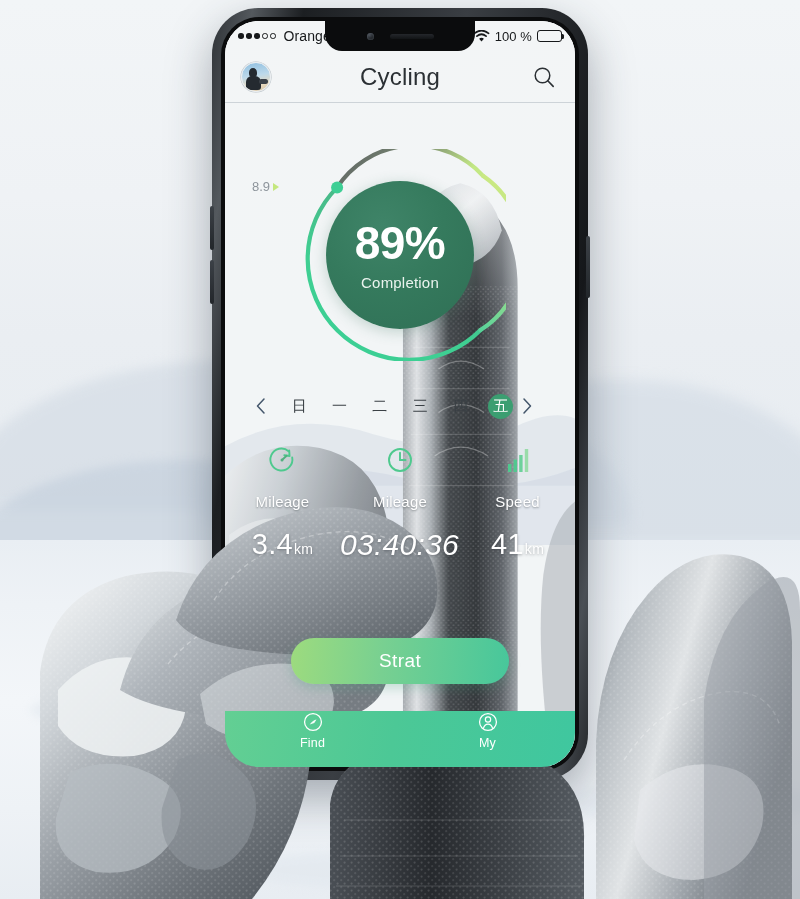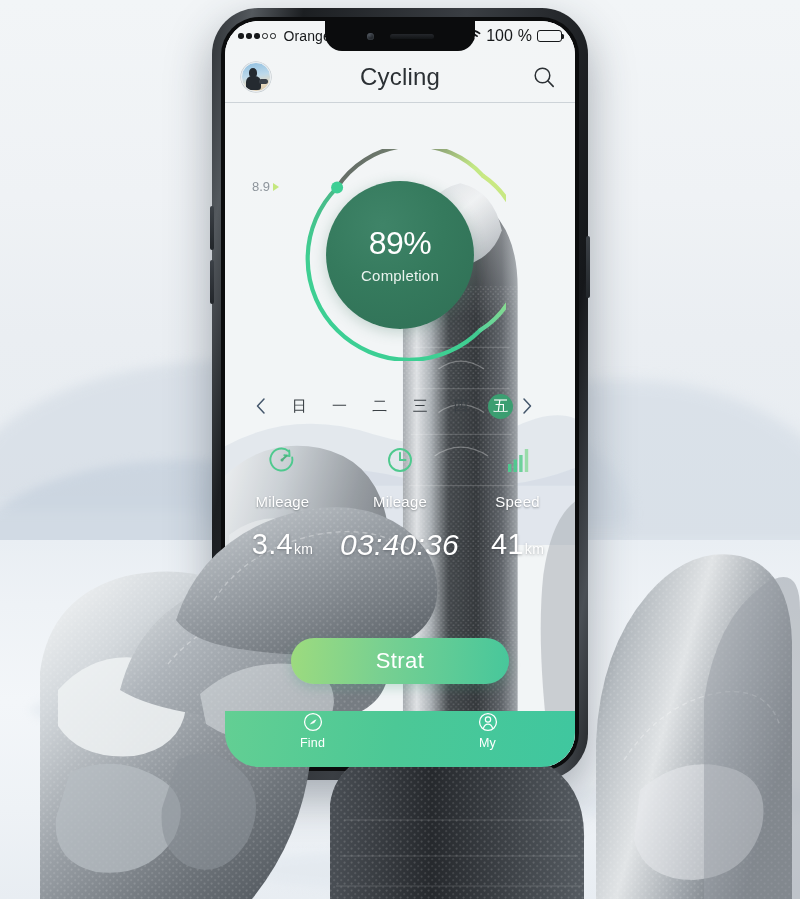--- a/index.html
+++ b/index.html
@@ -96,21 +96,21 @@
     position:absolute; top:0; left:0; width:100%; height:30px; z-index:25;
     display:flex; align-items:center; justify-content:space-between;
     padding:0 13px; color:#17191b;
     font-size:13.5px; letter-spacing:.1px;
   }
   #sb-left, #sb-right { display:flex; align-items:center; gap:5px; }
   .sigdots { display:flex; gap:2.5px; align-items:center; }
   .sd { width:5.5px; height:5.5px; border-radius:50%; background:#17191b; }
   .sd.off { background:transparent; border:1.1px solid #17191b; width:5.5px; height:5.5px; }
   #carrier { margin-left:3px; font-size:14px; }
-  #batt-pct { font-size:16px; }
+  #batt-pct { font-size:13px; }
   #batt {
     width:25px; height:12px; border:1.4px solid #17191b; border-radius:3px;
     position:relative; padding:1.4px;
   }
   #batt::after{content:"";position:absolute;right:-3.4px;top:3px;width:2.2px;height:5px;
     background:#17191b;border-radius:0 1.5px 1.5px 0;}
   #batt-fill{width:100%;height:100%;background:#17191b;border-radius:1px;}
 
   
   #appbar {
@@ -141,21 +141,21 @@
   #ring-label-val { font-size:13px; color:#8d949b; }
   #ring-tri { width:0;height:0;border-left:6px solid #c4e77e;
               border-top:4.2px solid transparent;border-bottom:4.2px solid transparent;}
   #ring-center {
     position:absolute; left:50%; top:50%; transform:translate(-50%,-50%);
     width:148px; height:148px; border-radius:50%;
     background:radial-gradient(circle at 38% 30%,#3f8468 0%,#357a5d 45%,#2f6f55 100%);
     display:flex; flex-direction:column; align-items:center; justify-content:center;
     box-shadow:0 3px 14px rgba(46,106,82,.25);
   }
-  #ring-pct { color:#fff; font-size:32px; font-weight:400; letter-spacing:-.5px; line-height:1;text-align:center; }
+  #ring-pct { color:#fff; font-size:46px; font-weight:700; letter-spacing:-.5px; line-height:1;text-align:center; }
   #ring-sub { color:#eaf3ee; font-size:15px; margin-top:8px; letter-spacing:.2px; }
 
   
   #days {
     position:absolute; left:0; top:367px; width:100%; height:36px; z-index:22;
     display:flex; align-items:center; justify-content:center; gap:0px;
     padding:0 30px;
   }
   .day {
     flex:1; text-align:center; font-size:15px; color:#3a4045;
@@ -181,21 +181,21 @@
                 text-shadow:0 1px 3px rgba(40,46,52,.4); letter-spacing:.3px; white-space:nowrap;}
   .stat-value .unit { font-size:14px; margin-left:1px; }
   .stat.duration .stat-value{ font-size:30px;font-style:italic; }
 
   
   #start-btn {
     position:absolute; left:50%; transform:translateX(-50%); top:617px;
     width:218px; height:46px; border-radius:23px; z-index:23;
     background:linear-gradient(95deg,#9ddb7e 0%,#78d091 42%,#47c79b 100%);
     display:flex; align-items:center; justify-content:center;
-    color:#fff; font-size:22px; letter-spacing:.4px;
+    color:#fff; font-size:19px; letter-spacing:.4px;
     box-shadow:0 4px 12px rgba(60,150,120,.28);
   }
 
   
   #tabbar {
     position:absolute; left:0; bottom:0; width:100%; height:56px; z-index:23;
     background:linear-gradient(100deg,#63cf93 0%,#4cc896 48%,#3fc79f 100%);
     display:flex; align-items:center;
     padding-bottom:17px;
   }

